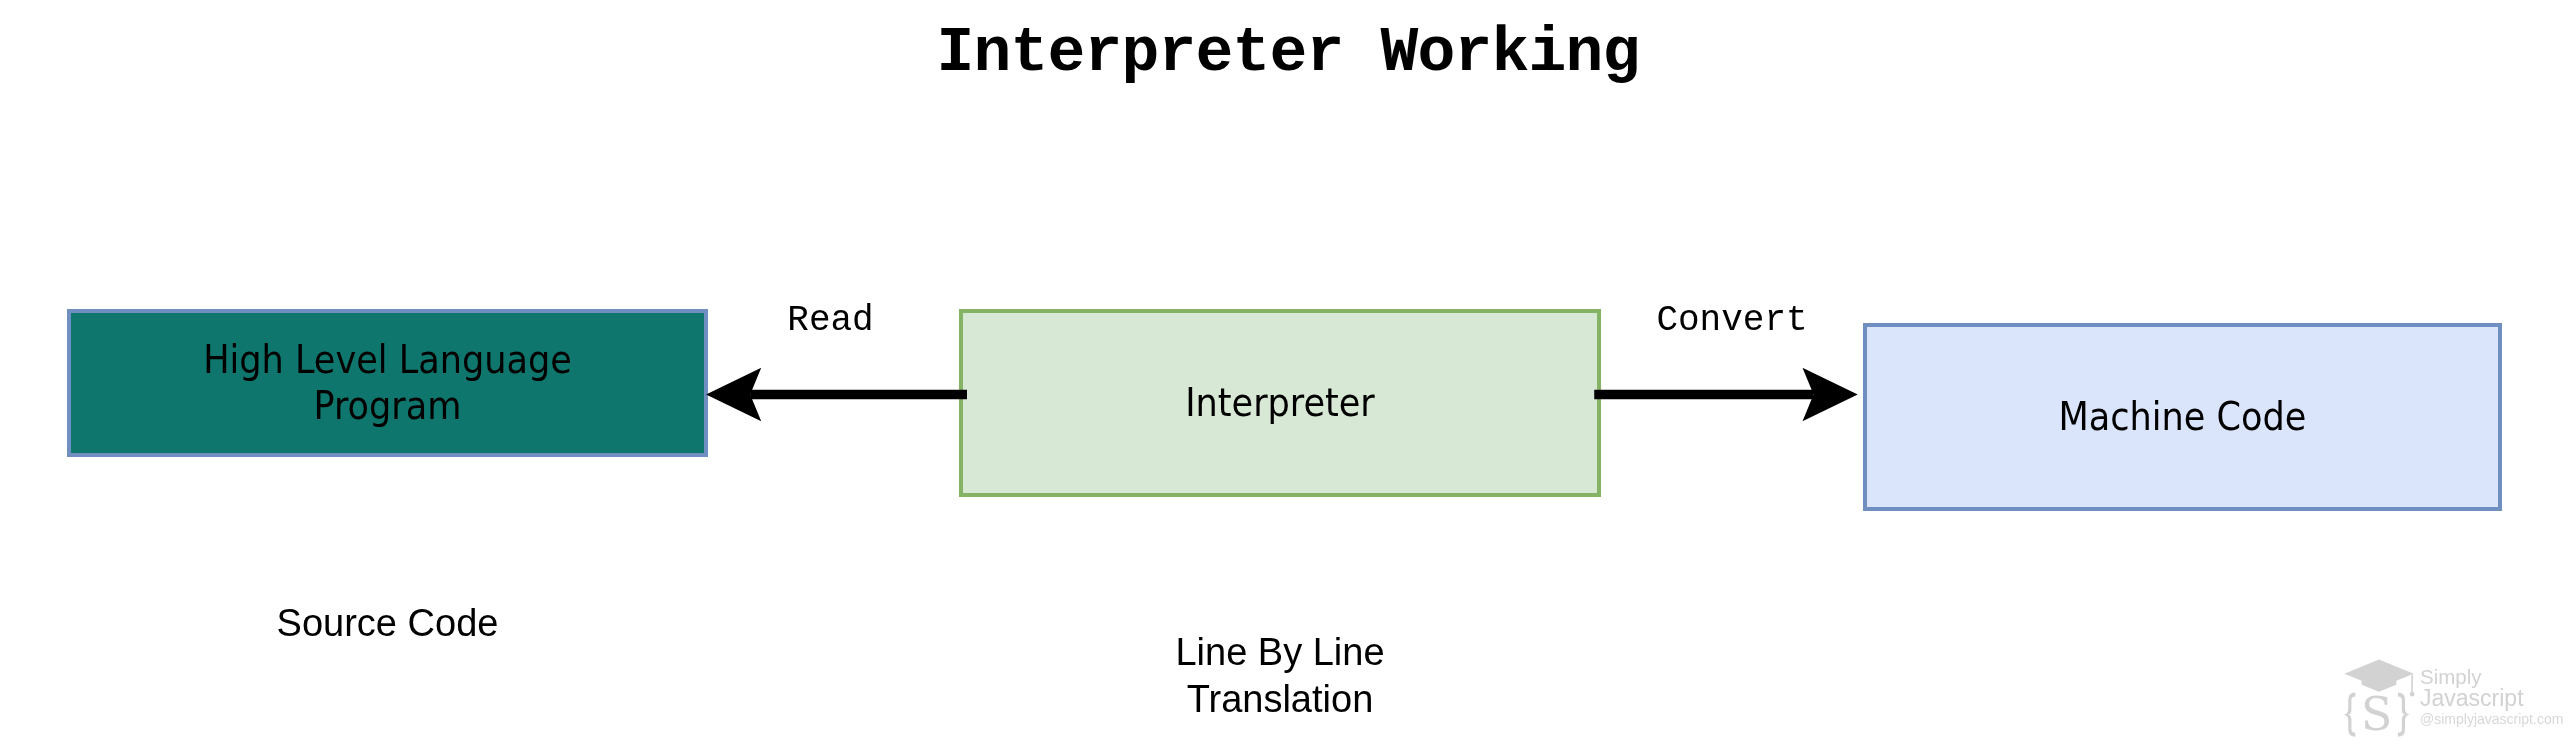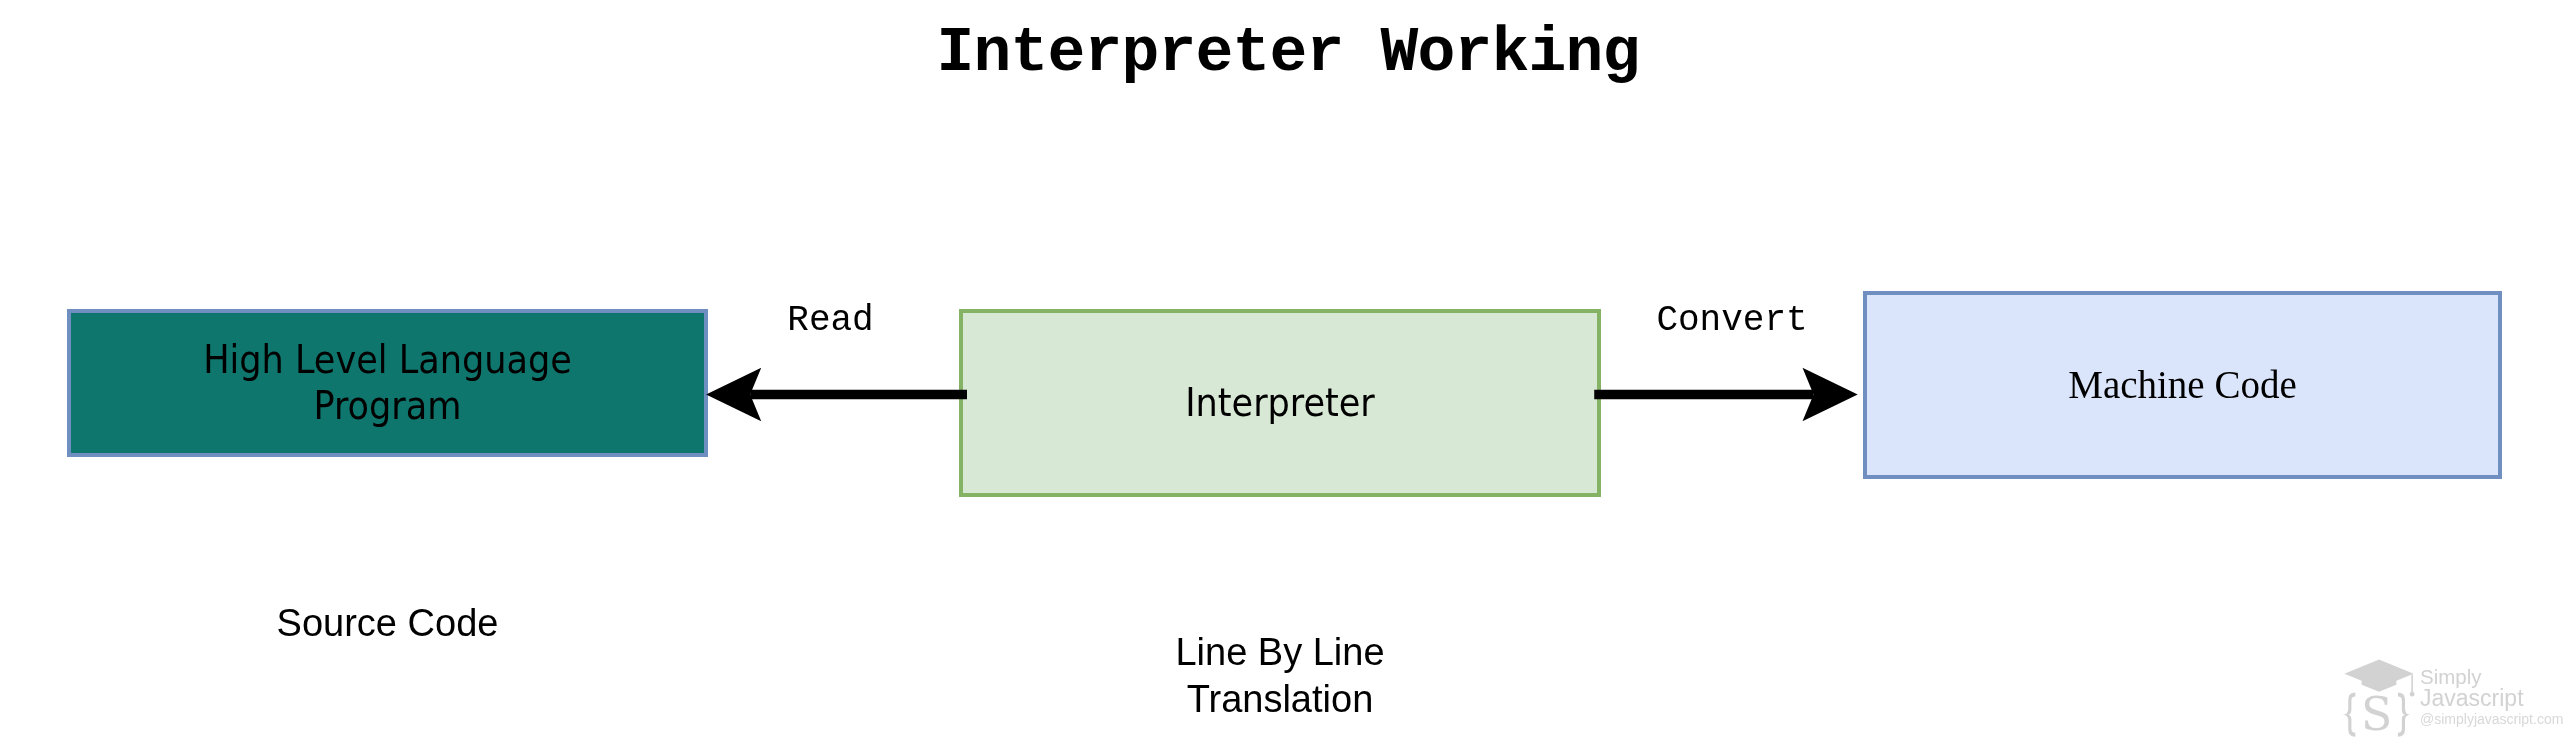--- a/index.html
+++ b/index.html
@@ -61,26 +61,25 @@
   #node-interpreter {
     left: 959px;
     top: 309px;
     width: 642px;
     height: 188px;
     background: #d7e8d4;
     border-color: #84b366;
   }
   #node-machine {
     left: 1863px;
-    top: 291px;
+    top: 323px;
     width: 639px;
     height: 188px;
     background: #dae5fb;
     border-color: #6f8fc0;
-    font-family: Liberation Serif, serif;
   }
   .node-label {
     display: block;
     white-space: pre-line;
   }
 
   
   .arrow-svg {
     position: absolute;
     overflow: visible;

